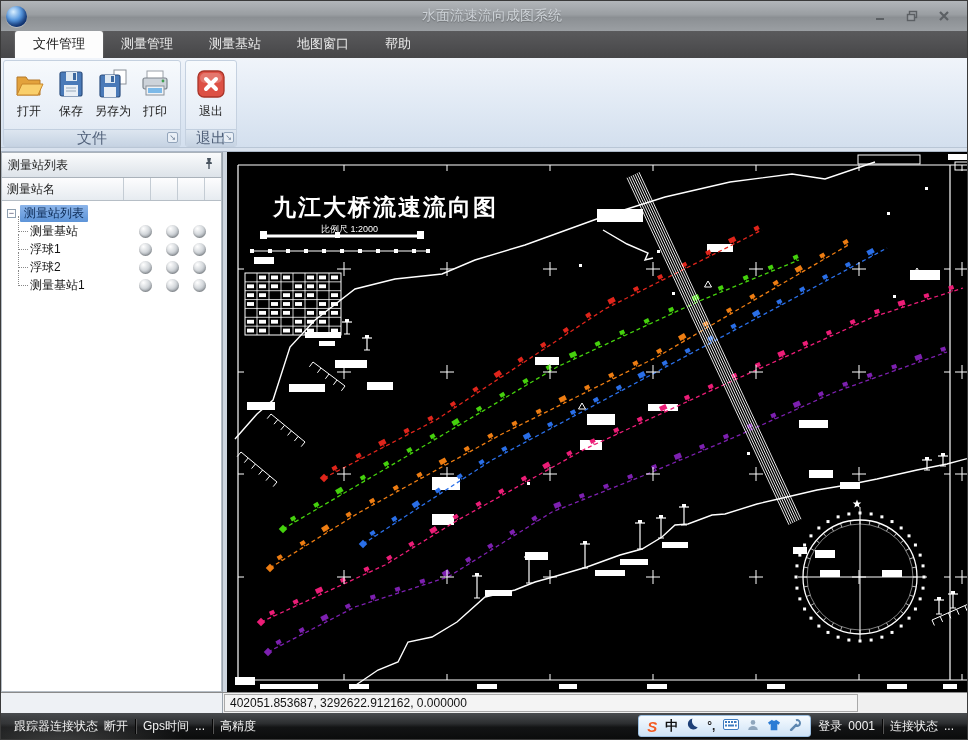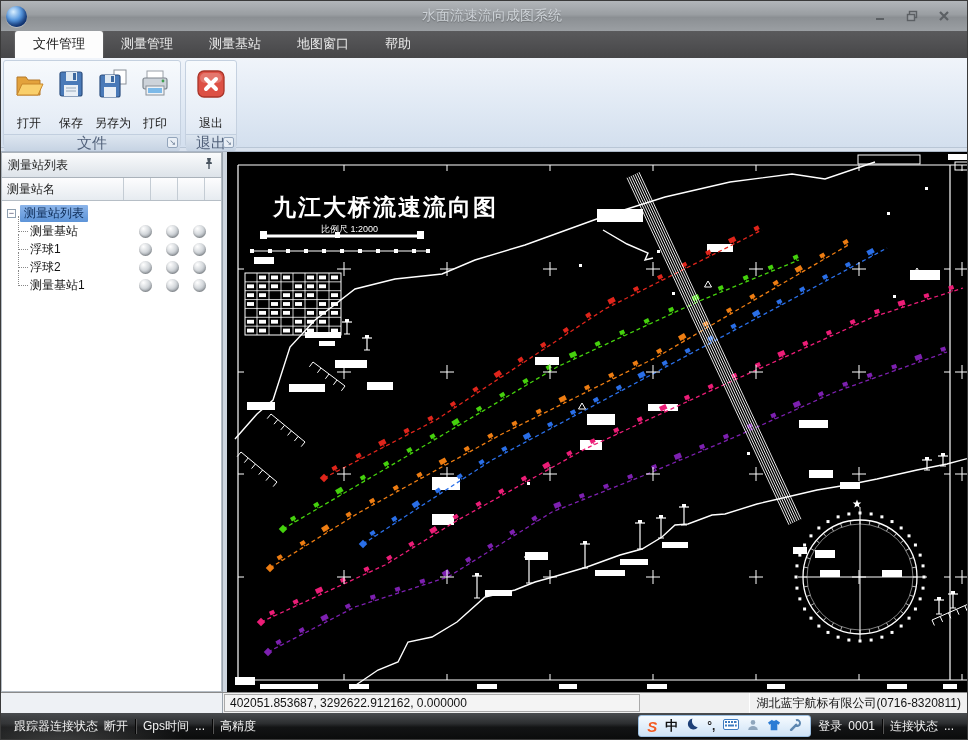--- a/index.html
+++ b/index.html
@@ -12,21 +12,21 @@
   .win-btns{margin-left:auto;display:flex;gap:10px;padding-right:12px;z-index:2;}
   .win-btn{width:22px;height:16px;display:flex;align-items:center;justify-content:center;}
   
   .tabbar{height:43px;flex:0 0 26px;background:linear-gradient(#5a5a5c,#464648);display:flex;align-items:flex-end;padding-left:14px;}
   .tab{font-size:13px;color:#ececec;padding:4px 18px 5px;cursor:default;}
   .tab.active{background:#fdfdfd;color:#1a1a1a;border-radius:3px 3px 0 0;box-shadow:0 -1px 2px rgba(255,255,255,.3);}
   
   .ribbon{height:90px;flex:0 0 90px;background:linear-gradient(#f0f4fa,#e0e9f4 55%,#d3dfee);border-bottom:1px solid #b9c6d6;display:flex;align-items:stretch;padding:2px 0 0 2px;}
   .rib-group{display:flex;flex-direction:column;border:1px solid #c5d1e0;border-radius:3px;margin-right:4px;background:linear-gradient(#f7fafd,#e6edf6 70%,#dbe5f1);}
   .rib-body{flex:1;display:flex;align-items:flex-start;padding:3px 4px 0;}
-  .rib-btn{display:flex;flex-direction:column;align-items:center;justify-content:center;gap:15px;padding:4px 3px 2px;min-width:42px;border-radius:3px;}
+  .rib-btn{display:flex;flex-direction:column;align-items:center;justify-content:center;gap:3px;padding:4px 3px 2px;min-width:42px;border-radius:3px;}
   .rib-btn span{font-size:12px;color:#222;white-space:nowrap;}
   .rib-caption{height:17px;display:flex;align-items:center;justify-content:center;position:relative;font-size:15px;color:#51617a;background:linear-gradient(#dde6f0,#c6d3e3);border-top:1px solid #c2cfdf;border-radius:0 0 2px 2px;}
   .launcher{position:absolute;right:2px;top:2px;width:11px;height:11px;border:1px solid #93a5bb;border-radius:2px;font-size:8px;line-height:9px;text-align:center;color:#6a7c93;background:#e9eff6;}
   .launcher::after{content:"\2198";}
   .ribbon-rest{flex:1;}
   .below-ribbon{height:4px;flex:0 0 4px;background:#d9e2ee;border-bottom:1px solid #aab6c6;}
   
   .main{flex:1;display:flex;min-height:0;}
   .sidebar{width:222px;flex:0 0 222px;background:#eef1f5;border-right:1px solid #9aa4ae;display:flex;flex-direction:column;}
   .panel-header{height:26px;flex:0 0 26px;background:linear-gradient(#fafbfc,#dde3e9);border:1px solid #aab2ba;display:flex;align-items:center;padding:0 6px;font-size:12px;color:#222;}
@@ -1227,21 +1227,20 @@
           <text x="94" y="80" fill="#ffffff" font-size="9" font-family="&quot;Liberation Sans&quot;,sans-serif">比例尺 1:2000</text>
         </svg>
     </div>
   </div>
 
   <div class="coordrow">
     <div class="coord-left-pad"></div>
     <div class="coord-box">402051.853687,  3292622.912162,  0.000000</div>
     <div class="mode-box">正交</div>
     <div class="mode-box">对象捕捉</div>
-    <div class="company-box">湖北蓝宇航标有限公司(0716-8320811)</div>
   </div>
 
   <div class="statusbar">
     <div class="sb-item">
       <span>跟踪器连接状态</span>
       <span>断开</span>
     </div>
     <div class="sb-sep"></div>
     <div class="sb-item">
       <span>Gps时间</span>

